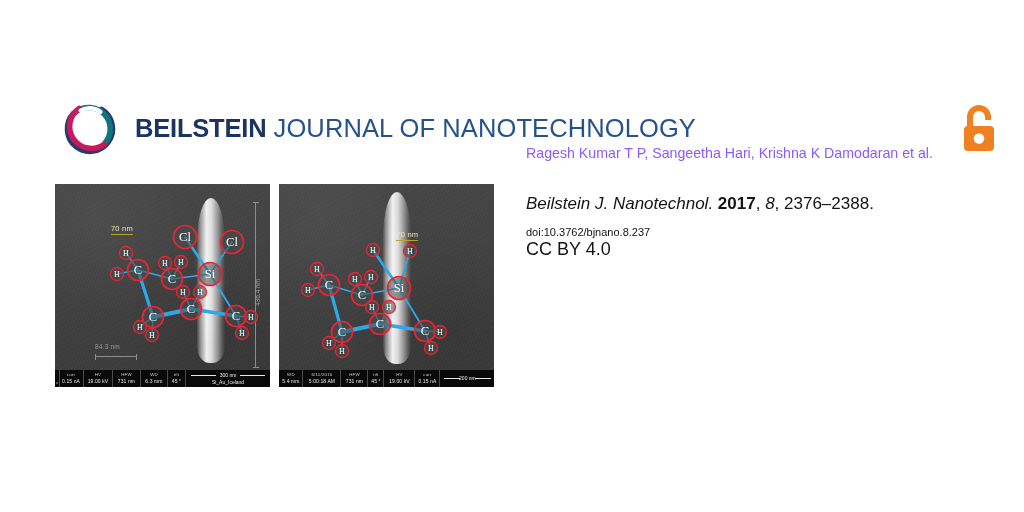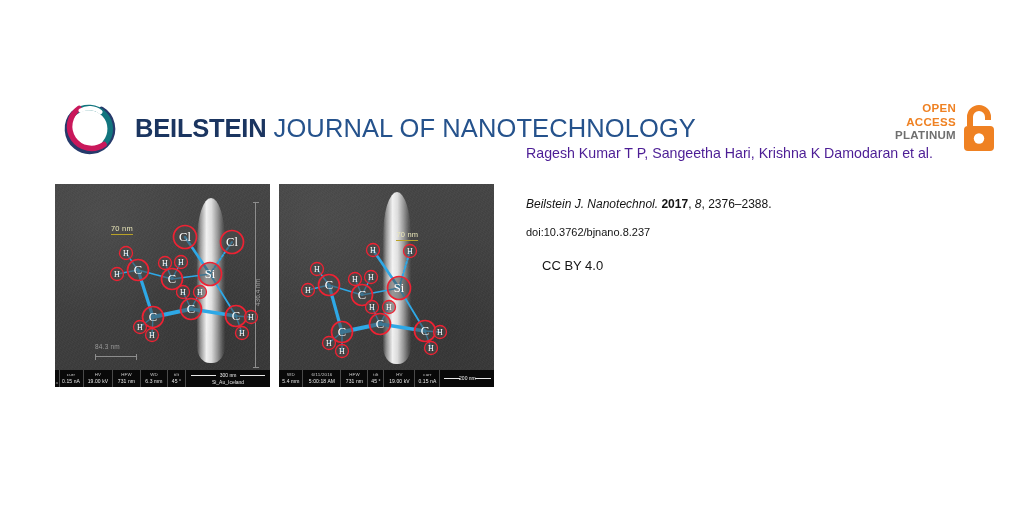--- a/index.html
+++ b/index.html
@@ -152,29 +152,29 @@
   
   .mol{position:absolute;left:0;top:0;width:215px;height:203px;pointer-events:none;}
 
   
   .meta{position:absolute;left:526px;top:143px;width:460px;}
   .title{
     color:#1464a5;font-weight:bold;font-size:15.6px;line-height:18.6px;
     letter-spacing:-0.05px;margin:0 0 9px 0;
   }
   .authors{
-    color:#4c1d95;font-size:14.2px;line-height:21.5px;margin:0;
+    color:#8b5cf6;font-size:14.2px;line-height:21.5px;margin:0;
   }
   .cite{
-    color:#141414;font-size:12px;line-height:16px;margin:31px 0 0 0;
+    color:#141414;font-size:17px;line-height:16px;margin:31px 0 0 0;
   }
   .cite i{font-style:italic;}
   .cite b{font-weight:bold;}
   .doi{color:#141414;font-size:11px;line-height:17.5px;margin:12px 0 0 0;}
-  .lic{color:#141414;font-size:13px;line-height:17.5px;margin:16px;}
+  .lic{color:#141414;font-size:18px;line-height:17.5px;margin:0;}
 </style>
 </head>
 <body>
 
 <div class="page">
 
   <div class="header">
 
     <div class="logo-mark">
       <svg viewBox="0 0 66 58" width="66" height="58">
@@ -183,25 +183,20 @@
           <path d="M20.5 12.0 A21.5 21.5 0 0 1 50.0 43.0" stroke="#12757e" stroke-width="5.6"></path>
           <path d="M49.0 44.5 A21.0 21.0 0 1 1 24.0 8.5" stroke="#c9185b" stroke-width="5.6"></path>
           <path d="M25.5 10.5 A18.0 18.0 0 0 1 45.5 12.0" stroke="#ffffff" stroke-width="4.2"></path>
         </g>
       </svg>
     </div>
 
     <div class="brand"><span class="bold">BEILSTEIN</span><span class="light"> JOURNAL OF NANOTECHNOLOGY</span></div>
 
     <div class="oa-badge">
-      <div class="oa-text">
-        <span class="hl">OPEN</span>
-        <span class="hl">ACCESS</span>
-        <span>PLATINUM</span>
-      </div>
       <div class="oa-lock">
         <svg viewBox="0 0 38 50" width="38" height="50">
           <path d="M10 23 V14 a9 9 0 0 1 18 0 v3" fill="none" stroke="#ef8122" stroke-width="6" stroke-linecap="butt"></path>
           <rect x="4" y="23" width="30" height="25" rx="4" fill="#ef8122"></rect>
           <circle cx="19" cy="35.5" r="5.2" fill="#ffffff"></circle>
         </svg>
       </div>
     </div>
   </div>
 

